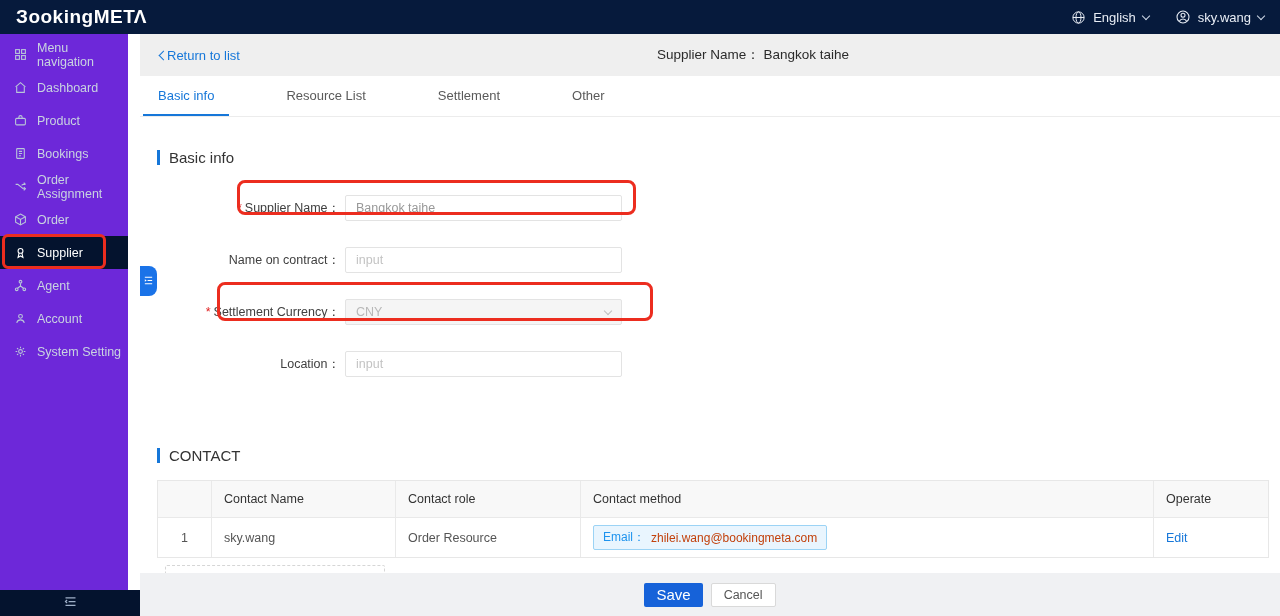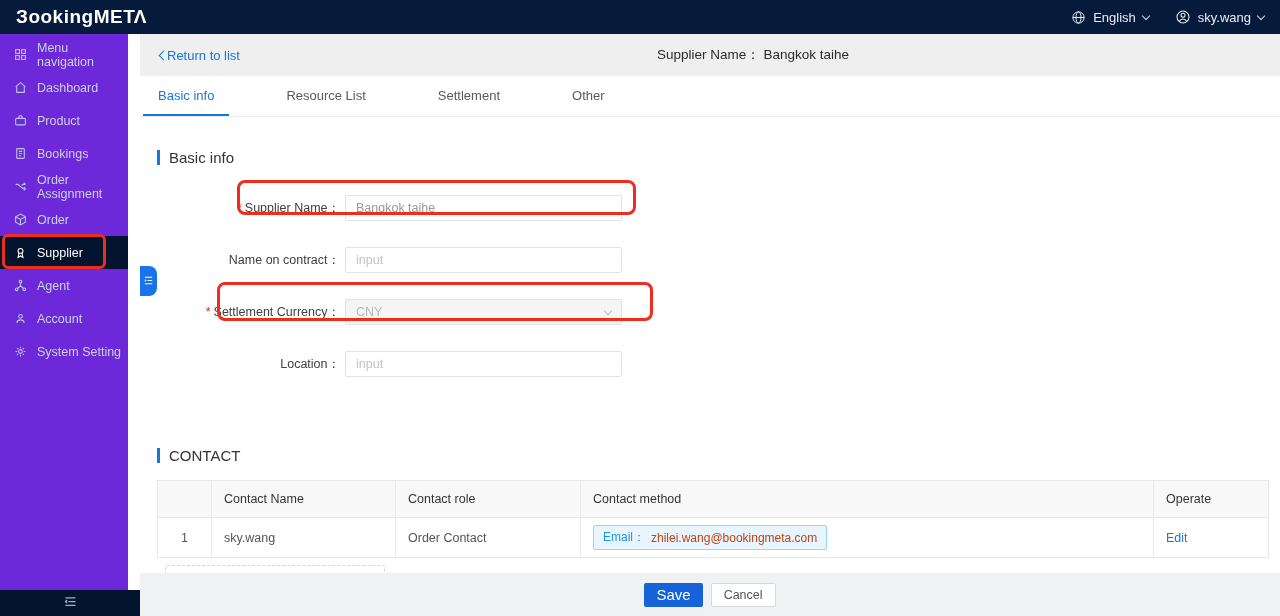--- a/index.html
+++ b/index.html
@@ -312,21 +312,21 @@
         <div class="c-head">
           <div class="c-cell"></div>
           <div class="c-cell">Contact Name</div>
           <div class="c-cell">Contact role</div>
           <div class="c-cell">Contact method</div>
           <div class="c-cell">Operate</div>
         </div>
         <div class="c-row">
           <div class="c-cell">1</div>
           <div class="c-cell">sky.wang</div>
-          <div class="c-cell">Order Contact</div>
+          <div class="c-cell">Order Resource</div>
           <div class="c-cell">
             <span class="chip">
               <span class="chip-label">Email：</span>
               <span class="chip-value">zhilei.wang@bookingmeta.com</span>
             </span>
           </div>
           <div class="c-cell">
             <span class="edit-link">Edit</span>
           </div>
         </div>

